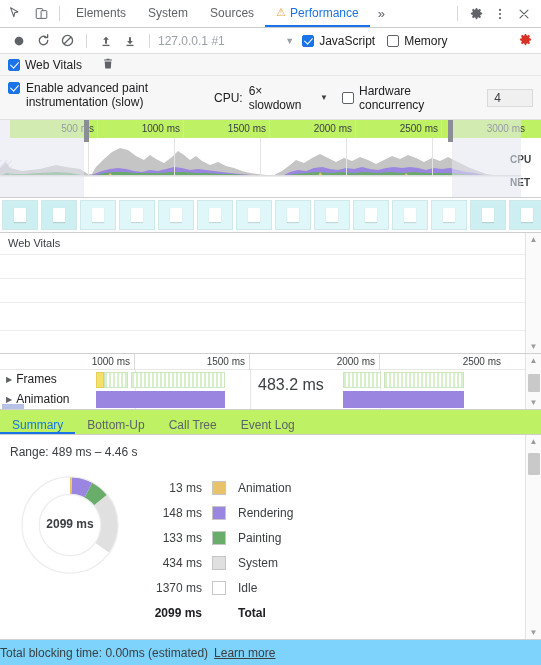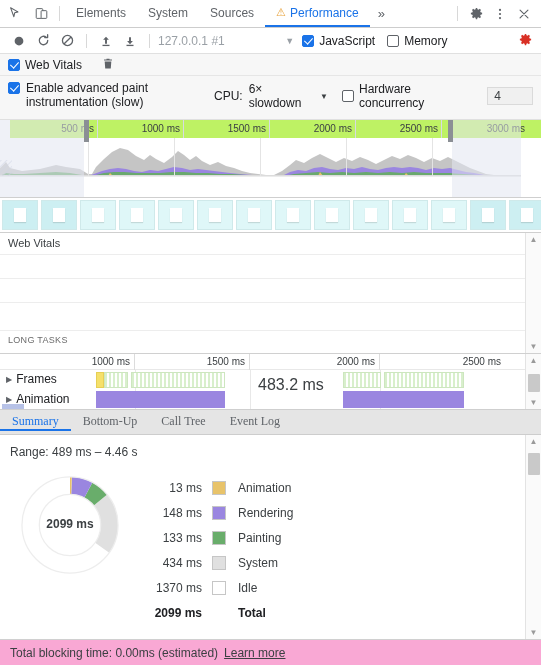--- a/index.html
+++ b/index.html
@@ -56,21 +56,21 @@
   .gear-red { color:#d93025; font-size:14px; margin-left:auto; margin-right:8px;}
 
   
   .capsettings { background:#f7f7f7; border-bottom:1px solid #e0e0e0; }
   .cs-row1 { height:22px; display:flex; align-items:center; padding-left:8px; border-bottom:1px solid #e6e6e6; }
   .trash { margin-left:10px; color:#5f6368; font-size:12px; }
   .cs-row2 { display:flex; padding:5px 8px 6px 8px; }
   .cs-left { width:206px; }
   .cs-line { display:flex; align-items:flex-start; gap:6px; margin-bottom:4px; font-size:12px;}
   .cs-line .cb { margin-top:1px; }
-  .cs-right { flex:1; display:flex; flex-direction:column; gap:6px; padding-top:1px;}
+  .cs-right { flex:1; display:flex; gap:6px; padding-top:1px;}
   .cs-field { display:flex; align-items:center; font-size:12px; color:#202124;}
   .cs-field .lbl { color:#202124; margin-right:6px;}
   .sel { display:flex; align-items:center; gap:2px; color:#202124;}
   .sel .car { font-size:8px; color:#3c4043;}
   .hwnum {
     width:46px; height:18px; border:1px solid #dadada; background:#f0f0f0;
     margin-left:8px; display:flex; align-items:center; padding-left:6px; font-size:12px; color:#3c4043;
   }
   .clipped { overflow:hidden; white-space:nowrap; display:inline-block; max-width:72px; }
 
@@ -121,41 +121,41 @@
   .fl-gline { position:absolute; top:0; bottom:0; width:1px; background:#e8e8e8;}
   .frames-band { position:absolute; top:2px; height:16px;
     background: repeating-linear-gradient(to right, #d8efcc 0 2px, #ffffff 2px 4px);
     border:1px solid #cde6bf; }
   .frame-yellow { position:absolute; top:2px; height:16px; background:#f5e06a; border:1px solid #e6cf55;}
   .anim-band { position:absolute; top:1px; height:17px; background:#9a86e0; }
   .fl-midlabel { position:absolute; font-size:16px; color:#3c4043; }
   .hscroll { position:absolute; left:0; bottom:0; height:5px; background:#7b8fd4; opacity:.55;}
 
   
-  .btabs { height:25px; min-height:25px; display:flex; align-items:center; border-bottom:1px solid #cdcdcd; background:#e5e5e5;font-family:Liberation Serif, serif;}
+  .btabs { height:25px; min-height:25px; display:flex; align-items:flex-end; border-bottom:1px solid #cdcdcd; background:#bef264;}
   .btab { padding:0 12px; display:flex; align-items:center; font-size:12px; color:#5f6368; border-bottom:2px solid transparent;}
   .btab.active { color:#1a73e8; border-bottom-color:#1a73e8;}
 
   
   .summary { flex:1; position:relative; background:#fff; overflow:hidden; }
   .sm-inner { position:absolute; inset:0 16px 0 0; }
   .sm-range { font-size:12px; color:#3c4043; padding:10px 0 0 10px; }
   .sm-body { display:flex; padding:14px 0 0 0; }
   .donutwrap { width:140px; display:flex; justify-content:center; }
   .legend { padding-top:2px; }
   .lg-row { display:flex; align-items:center; height:25px; font-size:12px; }
   .lg-val { width:72px; text-align:right; color:#3c4043; padding-right:10px;}
   .lg-sw { width:14px; height:14px; border:1px solid #c6c6c6; margin-right:12px; flex:none;}
   .lg-name { color:#3c4043;}
   .lg-row.total .lg-val, .lg-row.total .lg-name { font-weight:bold; color:#202124;}
   .lg-row.total .lg-sw { border-color:transparent; background:transparent;}
 
   
-  .footer { height:26px; min-height:26px; border-top:1px solid #d0d0d0; background:#f9a8d4;
-            display:flex; align-items:center; padding-left:10px; font-size:12px; color:#3c4043; }
+  .footer { height:26px; min-height:26px; border-top:1px solid #d0d0d0; background:#7dd3fc;
+            display:flex; align-items:center; font-size:12px; color:#3c4043; }
   .footer a { color:#3c4043; text-decoration:underline; margin-left:6px;}
 </style>
 </head>
 <body>
 
 <div id="app">
 
   <div class="tabbar">
     <div class="tb-icons">
       <div class="tb-ico">
@@ -339,20 +339,24 @@
             <pattern id="hatch" width="4" height="4" patternUnits="userSpaceOnUse" patternTransform="rotate(45)">
           <line x1="0" y1="0" x2="0" y2="4" stroke="#b9c0d6" stroke-width="1"></line>
             </pattern>
           </defs>
         <rect x="0" y="22" width="12" height="16" fill="url(#hatch)"></rect>
       </svg>
     </div>
 
     <div class="ov-net"></div>
 
+    <div class="ov-side">
+      <div class="ov-cpu-lbl">CPU</div>
+      <div class="ov-net-lbl">NET</div>
+    </div>
 
     <div class="ov-dim" style="left:0;width:84px;"></div>
     <div class="ov-dim" style="left:452px;right:20px;"></div>
     <div class="ov-handle" style="left:84px;"></div>
     <div class="ov-handle" style="left:448px;"></div>
   </div>
 
   <div class="filmstrip">
     <div class="shot dim">
         <i></i>
@@ -400,23 +404,20 @@
   </div>
 
   <div class="trackzone" style="height:121px;">
     <div class="tz-rows">
       <div class="tz-row" style="height:22px;">
         <div class="tz-title">Web Vitals</div>
       </div>
       <div class="tz-row" style="height:24px;"></div>
       <div class="tz-row" style="height:24px;"></div>
       <div class="tz-row" style="height:28px;"></div>
-      <div class="tz-row" style="height:22px;border-bottom:none;">
-        <div class="tz-title small">LONG TASKS</div>
-      </div>
     </div>
     <div class="vscroll">
       <div class="ar">▲</div>
       <div class="ar">▼</div>
     </div>
   </div>
 
   <div class="flame">
     <div class="fl-ruler">
       <div class="fl-tick" style="left:0;width:135px;">1000 ms</div>

